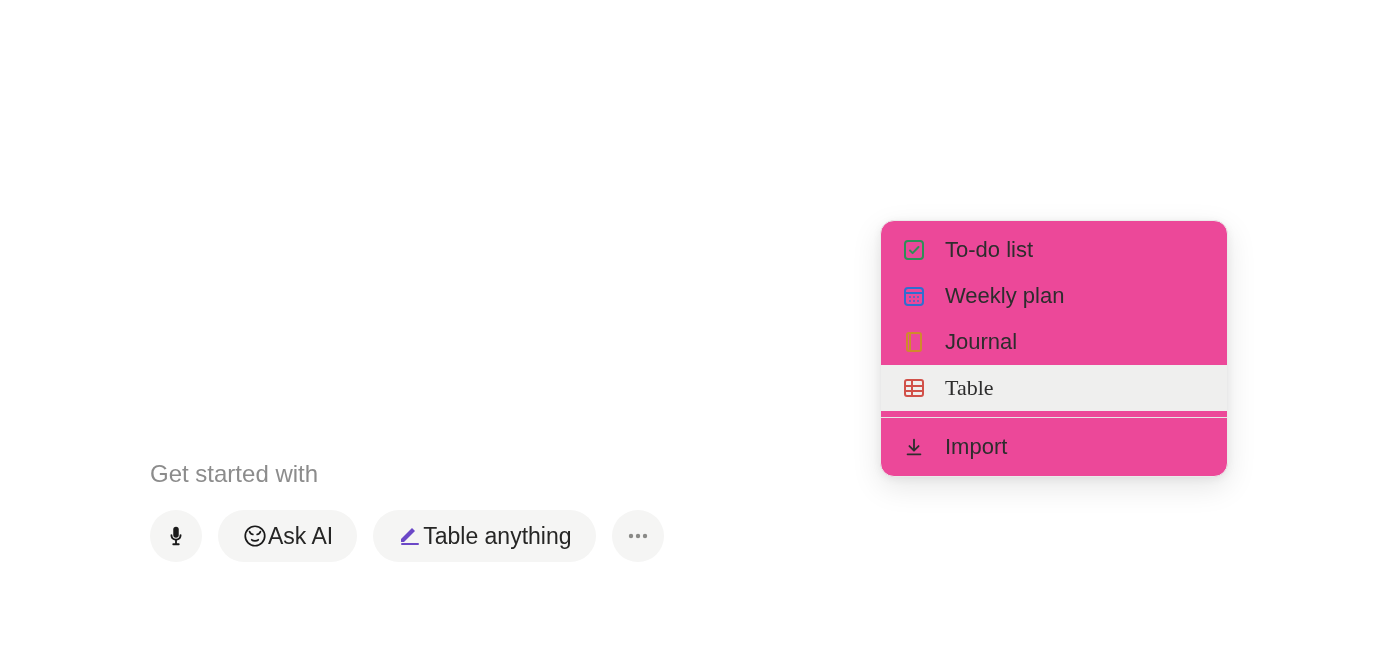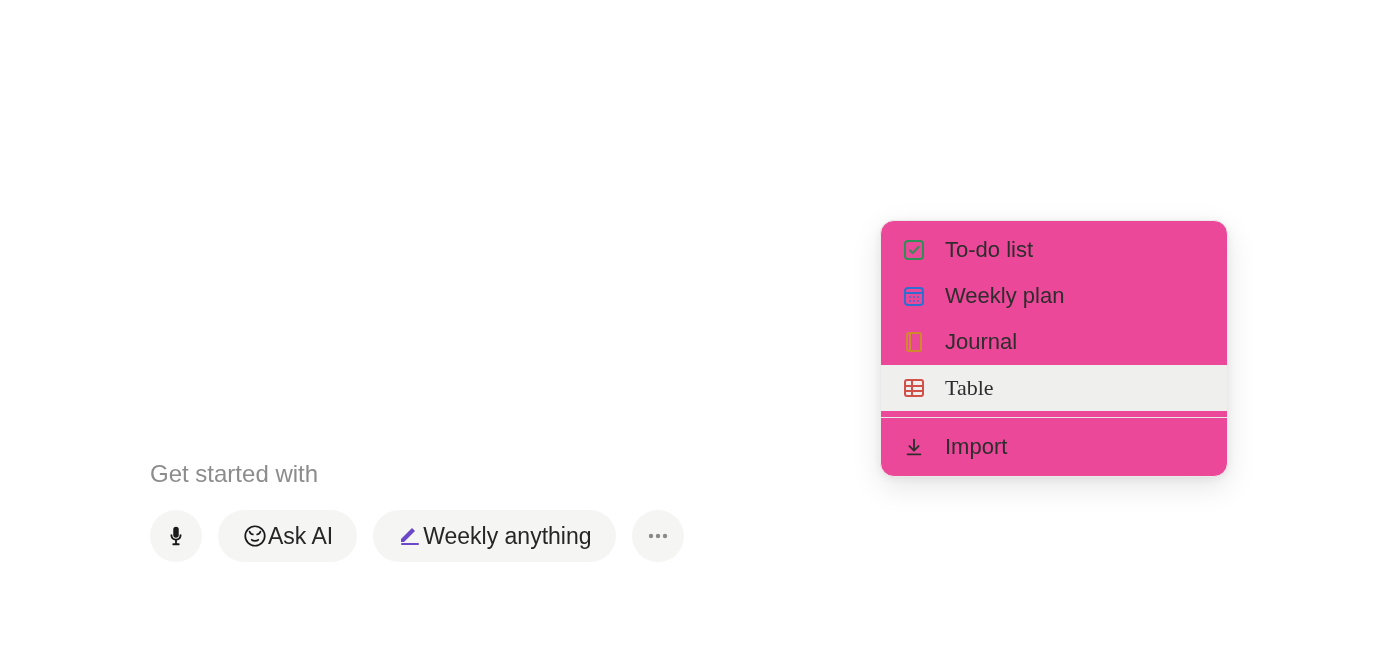--- a/index.html
+++ b/index.html
@@ -118,21 +118,21 @@
       <span>Ask AI</span>
     </div>
 
     <div class="pill">
       <span class="icon-slot">
         <svg viewBox="0 0 24 24" width="24" height="24" fill="none">
           <path d="M4 20h16" stroke="#6b48c7" stroke-width="2" stroke-linecap="round"></path>
           <path d="M6 18L17 7l-3-3L3 15v3h3z" fill="#6b48c7"></path>
         </svg>
       </span>
-      <span>Weekly anything</span>
+      <span>Table anything</span>
     </div>
 
 
     <div class="pill icon-only">
       <span class="icon-slot">
         <svg viewBox="0 0 24 24" width="24" height="24" fill="#8a8a87">
           <circle cx="5" cy="12" r="2.2"></circle>
           <circle cx="12" cy="12" r="2.2"></circle>
           <circle cx="19" cy="12" r="2.2"></circle>
         </svg>

